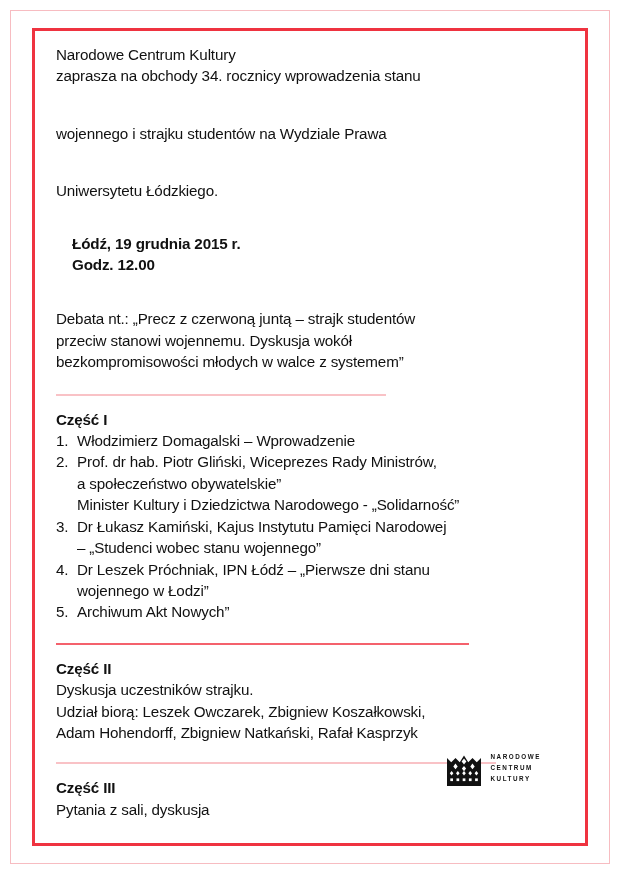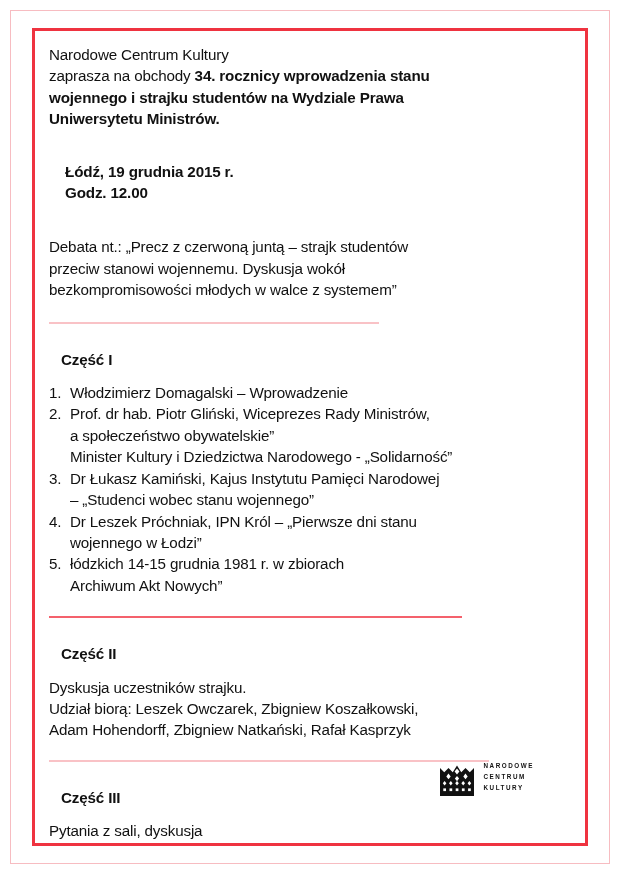--- a/index.html
+++ b/index.html
@@ -38,32 +38,32 @@
     top: 28px;
     width: 556px;
     height: 818px;
     box-sizing: border-box;
     border: 3px solid #ef3340;
   }
 
   
   .content {
     position: absolute;
-    left: 49px;
+    left: 56px;
     top: 44px;
     width: 515px;
     box-sizing: border-box;
   }
 
   .blk {
     font-size: 15.2px;
     line-height: 21.4px;
     letter-spacing: -0.15px;
   }
-  .bold { font-weight: bold; }
+  .bold { font-weight: normal; margin-top: 36px; }
 
   .invite { margin: 0; }
   .invite .line { white-space: nowrap; }
 
   .when {
     margin: 16px;
     padding-top: 15px;
     font-weight: bold;
   }
 
@@ -77,21 +77,21 @@
     height: 0;
     border: 0;
     border-top: 2px solid #f9c2c6;
     margin: 0;
   }
   .rule-1 { width: 330px; margin-top: 21px; }
   .rule-2 { width: 413px; margin-top: 20px; border-top-color: #f4616c; }
   .rule-3 { width: 440px; margin-top: 19px; }
 
   .sect-head {
-    margin: 12px;
+    margin: 0;
     padding-top: 13px;
     font-weight: bold;
   }
 
   
   .speakers {
     margin: 0;
     padding: 0;
     list-style: none;
   }
@@ -144,21 +144,21 @@
   <div class="frame-inner"></div>
 
   <div class="content">
 
     <div class="blk invite">
       <div class="line">Narodowe Centrum Kultury</div>
       <div class="line">
         <span>zaprasza na obchody </span><span class="bold">34. rocznicy wprowadzenia stanu</span>
       </div>
       <div class="line bold">wojennego i strajku studentów na Wydziale Prawa</div>
-      <div class="line bold">Uniwersytetu Ministrów.</div>
+      <div class="line bold">Uniwersytetu Łódzkiego.</div>
     </div>
 
     <div class="blk when">
       <div>Łódź, 19 grudnia 2015 r.</div>
       <div>Godz. 12.00</div>
     </div>
 
     <div class="blk debate">
       <div>Debata nt.: „Precz z czerwoną juntą – strajk studentów</div>
       <div>przeciw stanowi wojennemu. Dyskusja wokół</div>
@@ -179,26 +179,25 @@
         <span class="sub">a społeczeństwo obywatelskie”</span>
         <span class="sub">Minister Kultury i Dziedzictwa Narodowego - „Solidarność”</span>
       </li>
       <li>
         <span class="num">3.</span>
         <span class="sub">Dr Łukasz Kamiński, Kajus Instytutu Pamięci Narodowej</span>
         <span class="sub">– „Studenci wobec stanu wojennego”</span>
       </li>
       <li>
         <span class="num">4.</span>
-        <span class="sub">Dr Leszek Próchniak, IPN Król  – „Pierwsze dni stanu</span>
+        <span class="sub">Dr Leszek Próchniak, IPN Łódź  – „Pierwsze dni stanu</span>
         <span class="sub">wojennego w Łodzi”</span>
       </li>
       <li>
         <span class="num">5.</span>
-        <span class="sub">łódzkich 14-15 grudnia 1981 r. w zbiorach</span>
         <span class="sub">Archiwum Akt Nowych”</span>
       </li>
     </ol>
 
     <hr class="rule rule-2">
 
     <div class="blk sect-head">Część II</div>
     <div class="blk plain">
       <div>Dyskusja uczestników strajku.</div>
       <div>Udział biorą: Leszek Owczarek, Zbigniew Koszałkowski,</div>

